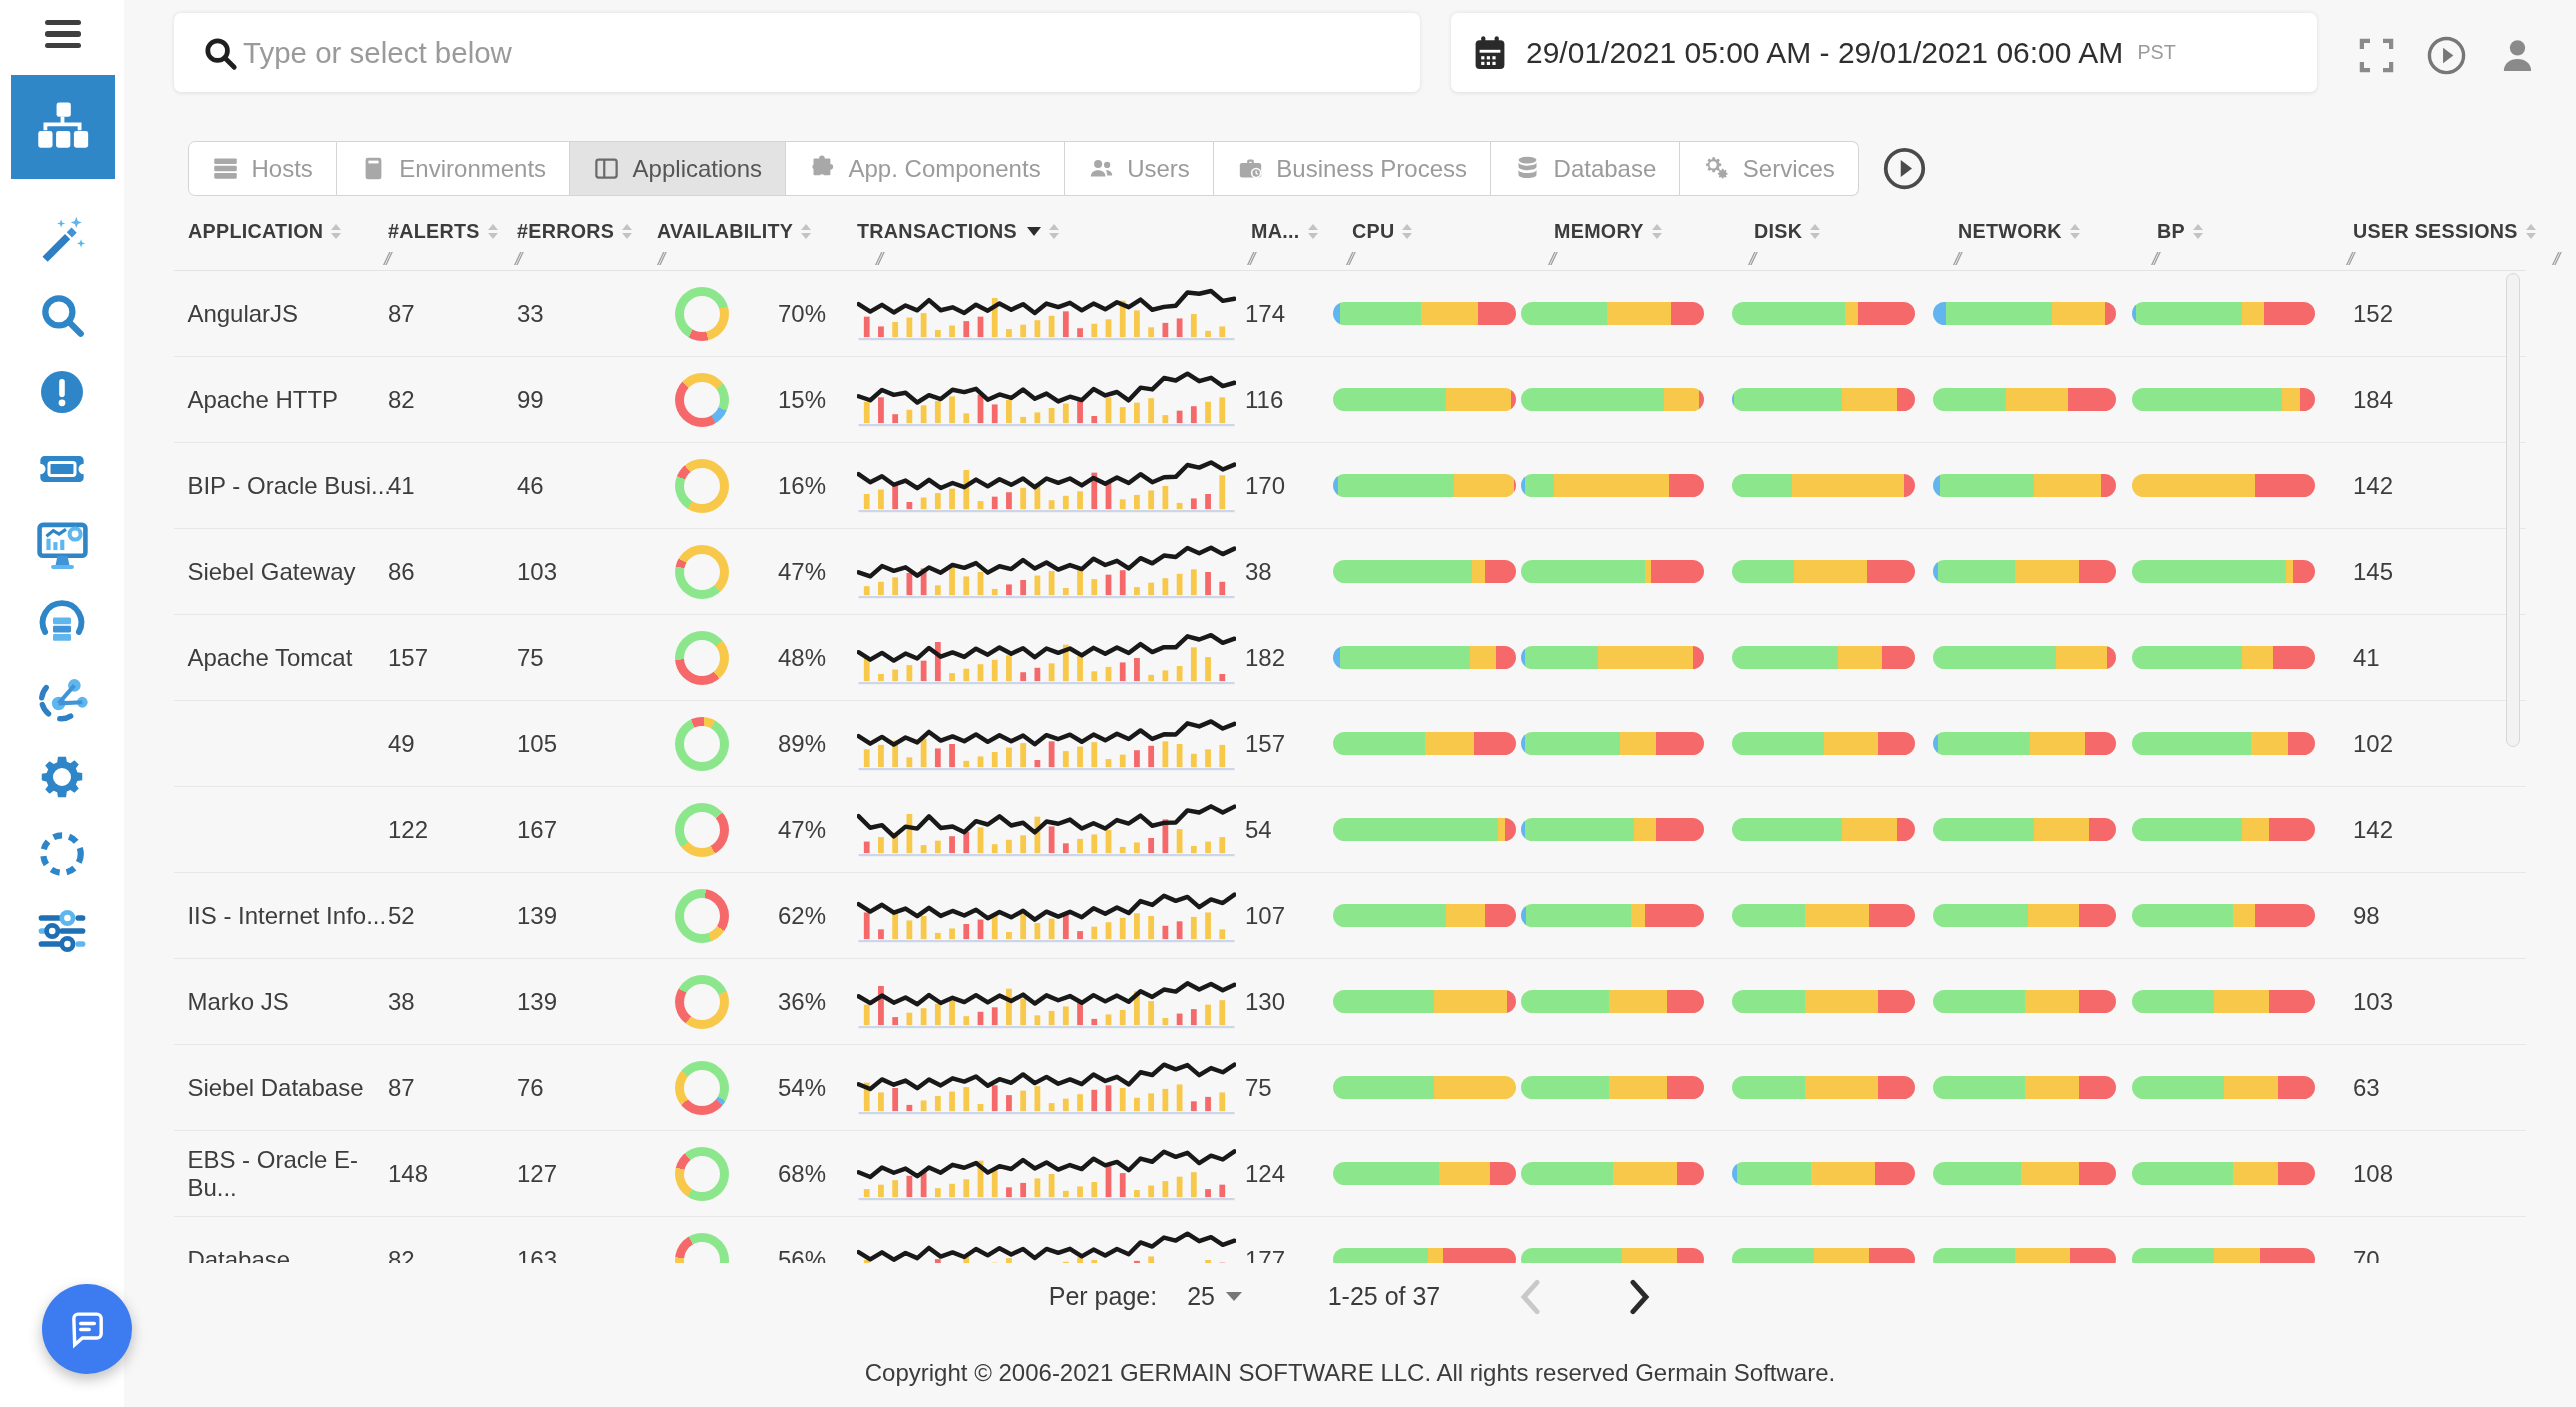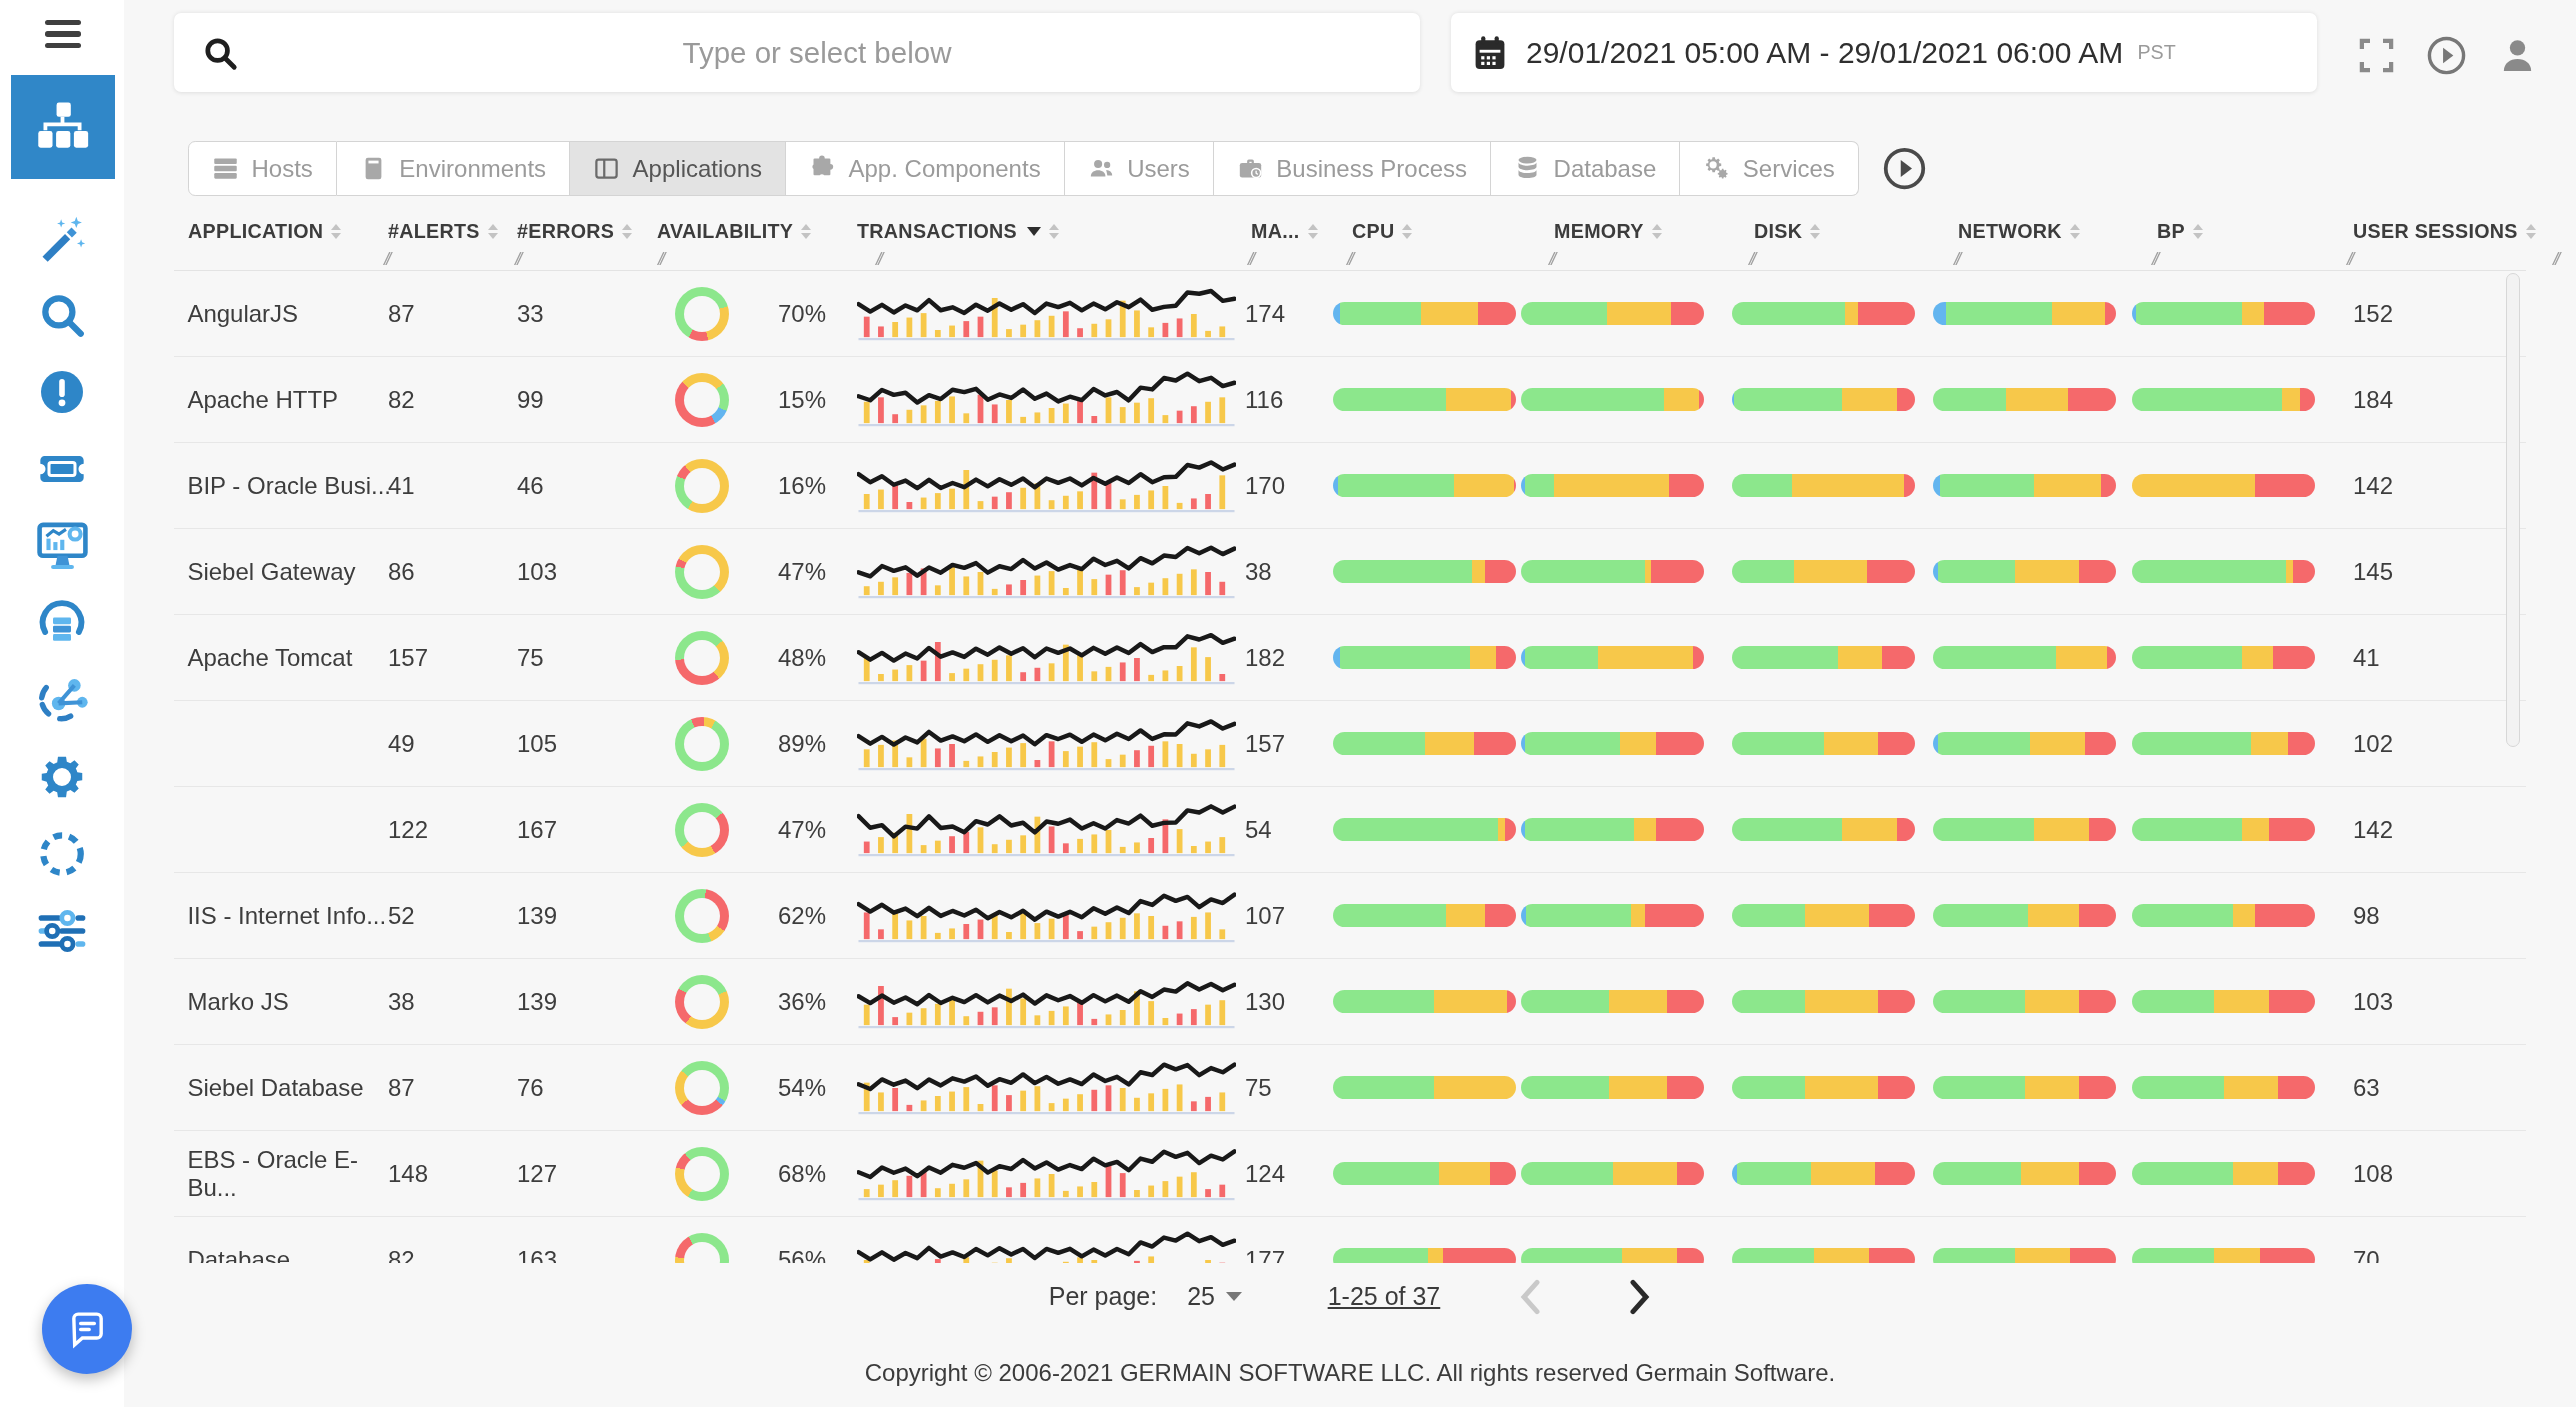--- a/index.html
+++ b/index.html
@@ -12,21 +12,21 @@
   .side-tile{position:absolute;left:10.7px;top:75px;width:104px;height:104px;background:#3087C8;
     display:flex;align-items:center;justify-content:center;}
   .side-ic{position:absolute;left:0;width:124px;height:63px;display:flex;align-items:center;justify-content:center;cursor:pointer;}
   .chat-bubble{position:absolute;left:42px;top:1284px;width:90px;height:90px;border-radius:50%;
     background:#3D7CF0;box-shadow:0 5.4px 14.3px rgba(0,0,0,.25);display:flex;align-items:center;justify-content:center;z-index:9;}
   
   .main{position:absolute;left:124px;top:0;width:2452px;height:1407px;}
   .searchbox{position:absolute;left:50px;top:13.4px;width:1246px;height:79px;background:#fff;border-radius:7.2px;
     box-shadow:0 0.9px 4.5px rgba(0,0,0,.10);display:flex;align-items:center;padding:0 27px;box-sizing:border-box;}
   .searchbox input{border:none;outline:none;flex:1;font-size:29.5px;color:#555;margin-left:2px;
-    font-family:"Liberation Sans",sans-serif;background:transparent;text-align:center;}
+    font-family:"Liberation Sans",sans-serif;background:transparent;}
   .searchbox input::placeholder{color:#9a9a9a;}
   .datebox{position:absolute;left:1327px;top:13.4px;width:866px;height:79px;background:#fff;border-radius:7.2px;
     box-shadow:0 0.9px 4.5px rgba(0,0,0,.10);display:flex;align-items:center;padding:0 23px;box-sizing:border-box;cursor:pointer;}
   .datebox .dtext{font-size:30px;color:#2f2f2f;margin-left:20px;white-space:nowrap;}
   .datebox .tz{font-size:19.7px;color:#9a9a9a;margin-left:14.3px;}
   .top-ic{position:absolute;top:32px;width:47px;height:47px;display:flex;align-items:center;justify-content:center;cursor:pointer;}
   
   .tabs{position:absolute;left:64px;top:141px;height:55px;display:flex;align-items:stretch;}
   .tab{display:flex;align-items:center;gap:12.5px;padding:0 23px;background:#fff;border:0.9px solid #d4d4d4;
     border-left:none;color:#9b9b9b;font-size:24px;cursor:pointer;white-space:nowrap;}
@@ -61,21 +61,21 @@
   .donut{position:relative;width:54px;height:54px;border-radius:50%;}
   .donut::after{content:"";position:absolute;left:9px;top:9px;width:36px;height:36px;border-radius:50%;background:#f7f7f7;}
   .pill{width:183px;height:23px;border-radius:11.6px;overflow:hidden;display:flex;}
   .pill i{display:block;height:23px;}
   
   .pager{position:absolute;left:0;top:1269px;width:2452px;height:55px;display:flex;align-items:center;justify-content:center;}
   .pager .lbl{font-size:25px;color:#3b3b3b;}
   .ppv{display:flex;align-items:center;gap:10.7px;margin-left:30px;cursor:pointer;}
   .ppv .val{font-size:25px;color:#3b3b3b;}
   .ppv .caret{width:0;height:0;border-left:8px solid transparent;border-right:8px solid transparent;border-top:9.8px solid #777;}
-  .range{font-size:25px;color:#3b3b3b;margin-left:86px;text-decoration:underline;}
+  .range{font-size:25px;color:#3b3b3b;margin-left:86px;}
   .pnav{margin-left:79px;display:flex;align-items:center;gap:86px;}
   .footer{position:absolute;left:0;top:1359px;width:2452px;text-align:center;font-size:24px;color:#3b3b3b;}
   .scroll-thumb{position:absolute;left:2506px;top:273px;width:14.3px;height:474px;border-radius:8px;
     background:#f2f2f2;border:0.9px solid #d7d7d7;box-sizing:border-box;cursor:grab;}
   svg{display:block;}
 </style>
 </head>
 <body>
 
 <div class="app">

